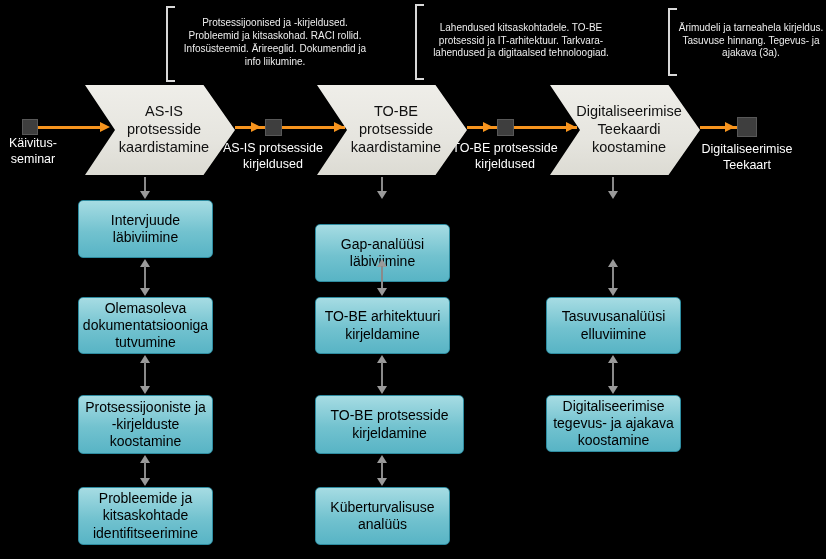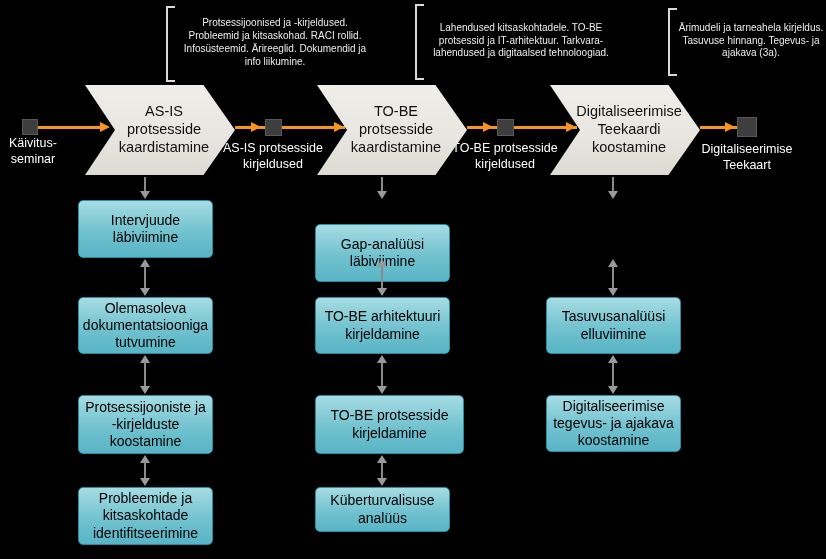--- a/index.html
+++ b/index.html
@@ -140,21 +140,21 @@
 
   <div class="step" style="left:315px;top:200px;width:135px;height:58px;margin-top:24px;">
       <span>Gap-analüüsi läbiviimine</span>
     </div>
   <div class="step" style="left:315px;top:297px;width:135px;height:57px;">
       <span>TO-BE arhitektuuri kirjeldamine</span>
     </div>
   <div class="step" style="left:315px;top:395px;width:149px;height:59px;">
       <span>TO-BE protsesside kirjeldamine</span>
     </div>
-  <div class="step" style="left:315px;top:487px;width:135px;height:45px;">
+  <div class="step" style="left:315px;top:487px;width:135px;height:58px;">
       <span>Küberturvalisuse analüüs</span>
     </div>
 
   <div class="vconn" style="left:376px;top:259px;height:37px;">
       <i class="tu"></i>
       <i class="vl"></i>
       <i class="td"></i>
     </div>
   <div class="vconn" style="left:376px;top:355px;height:39px;">
       <i class="tu"></i>

